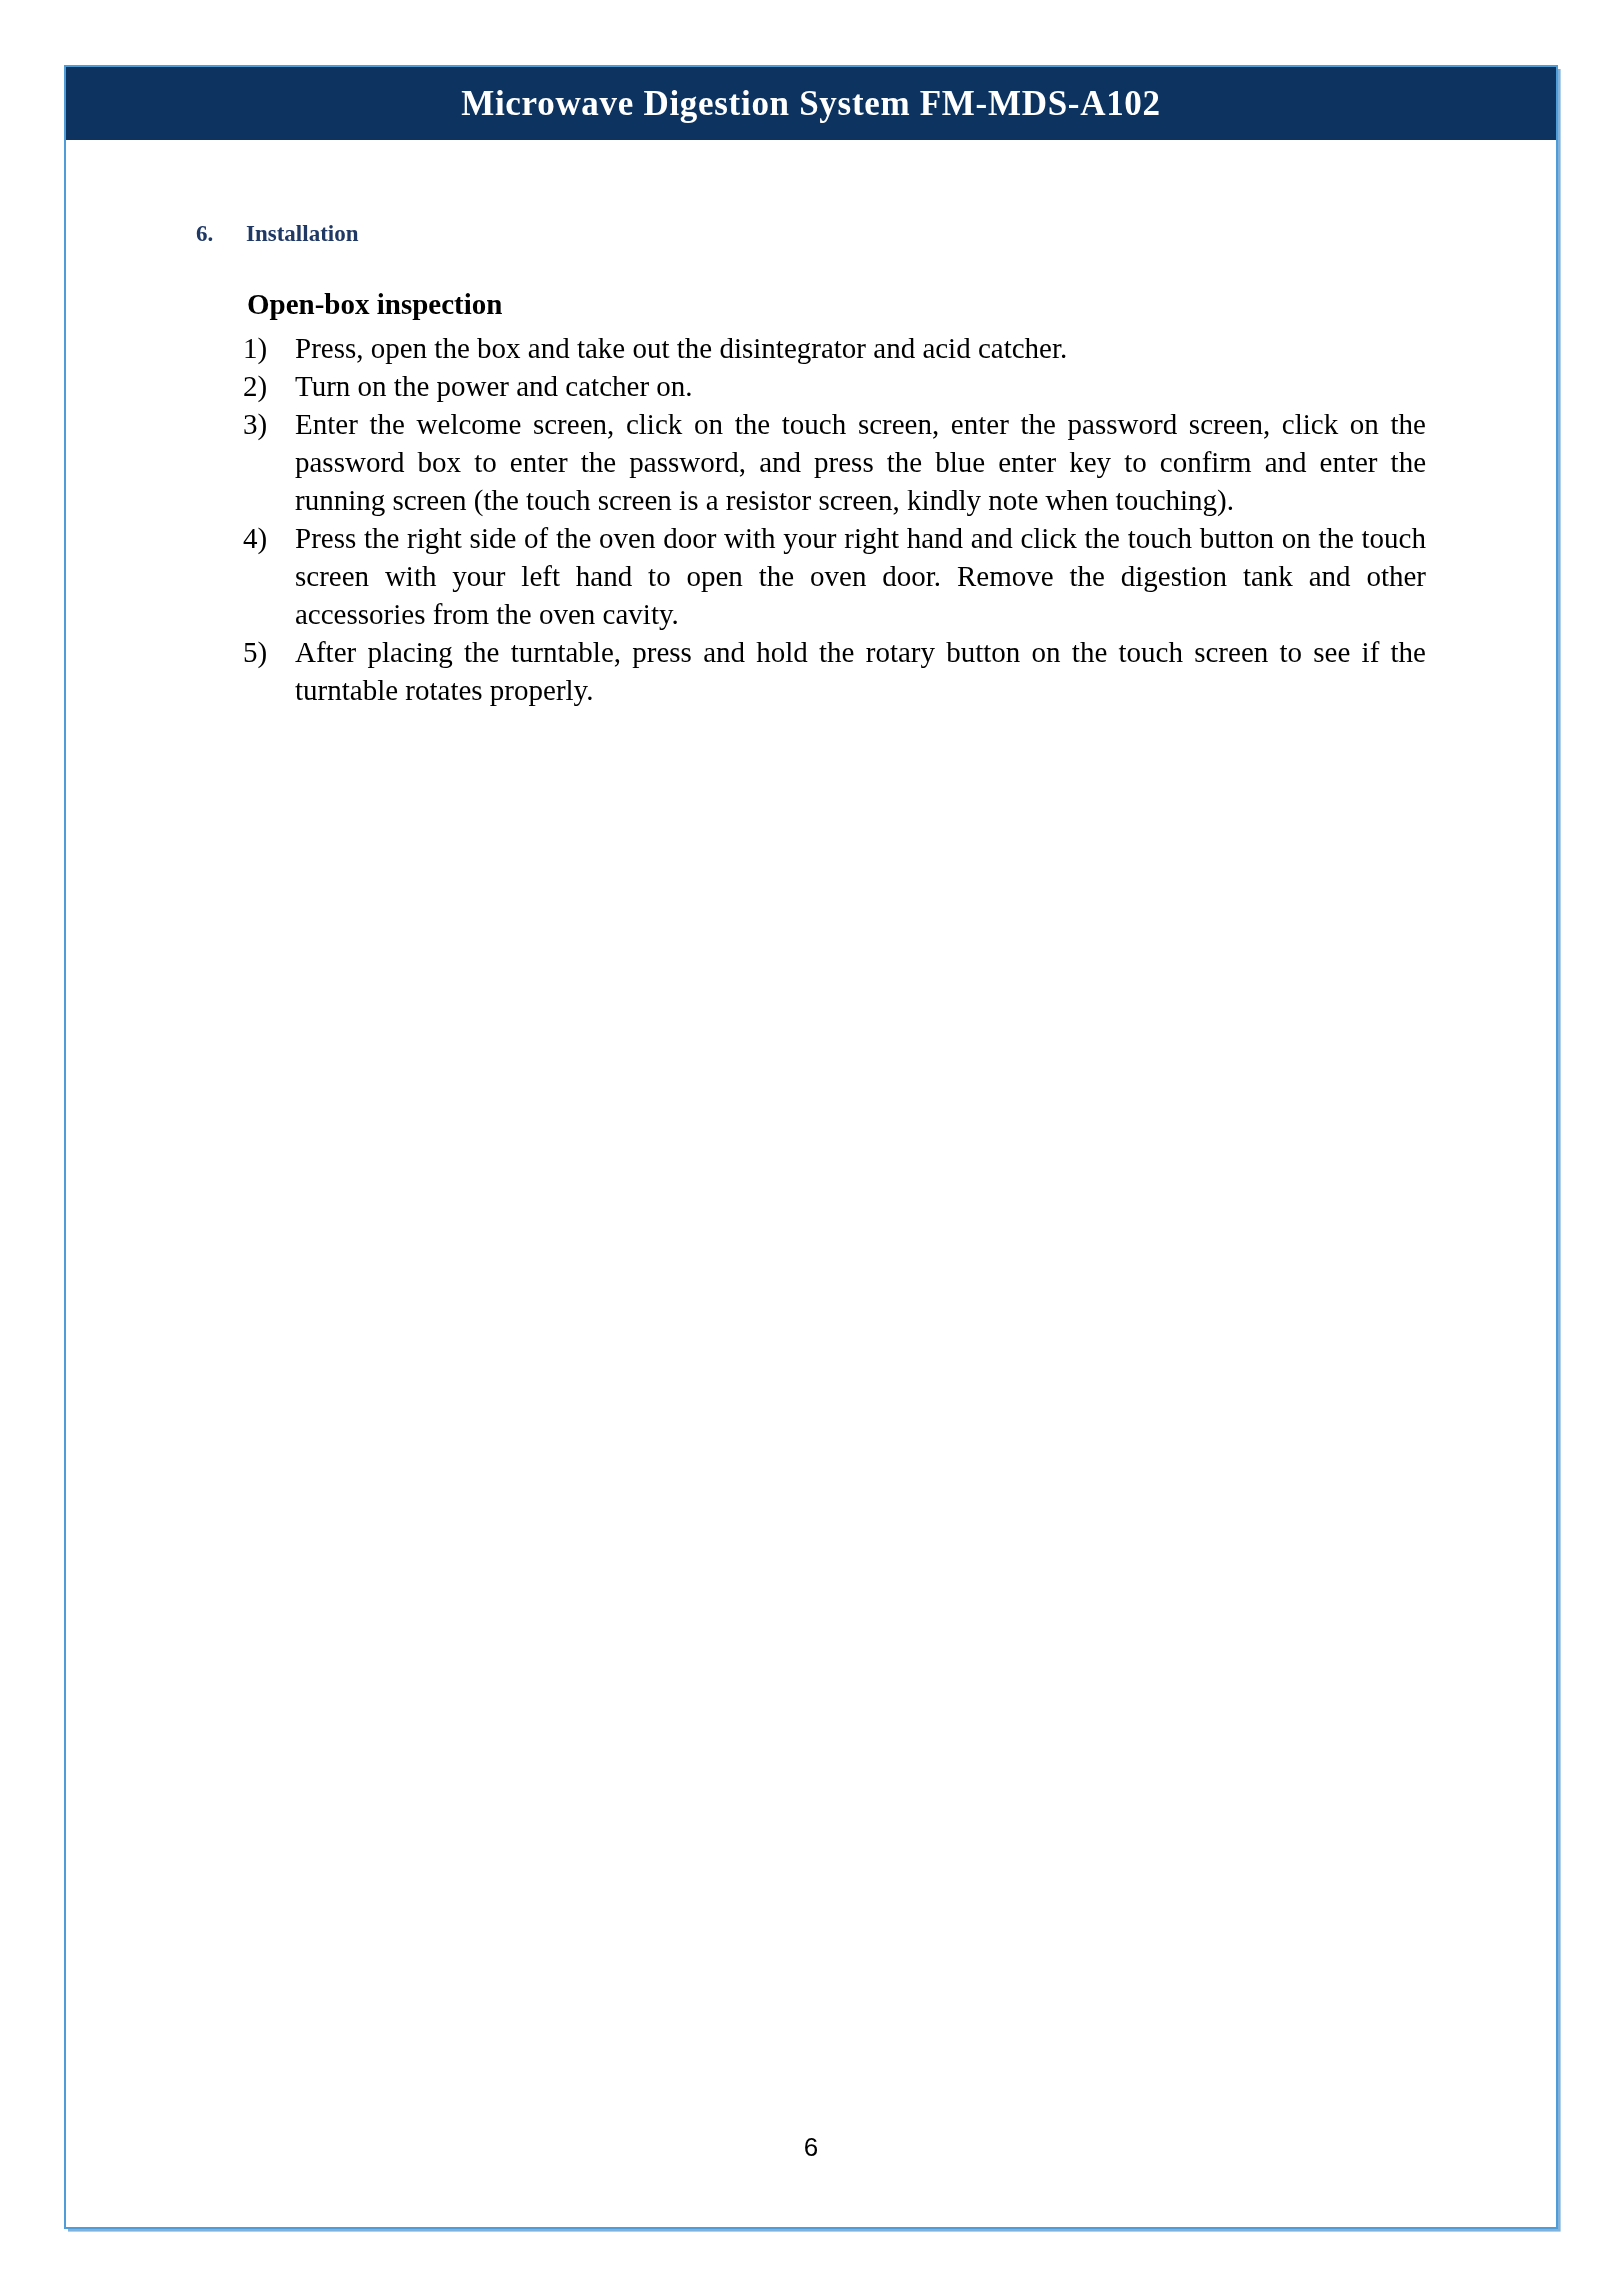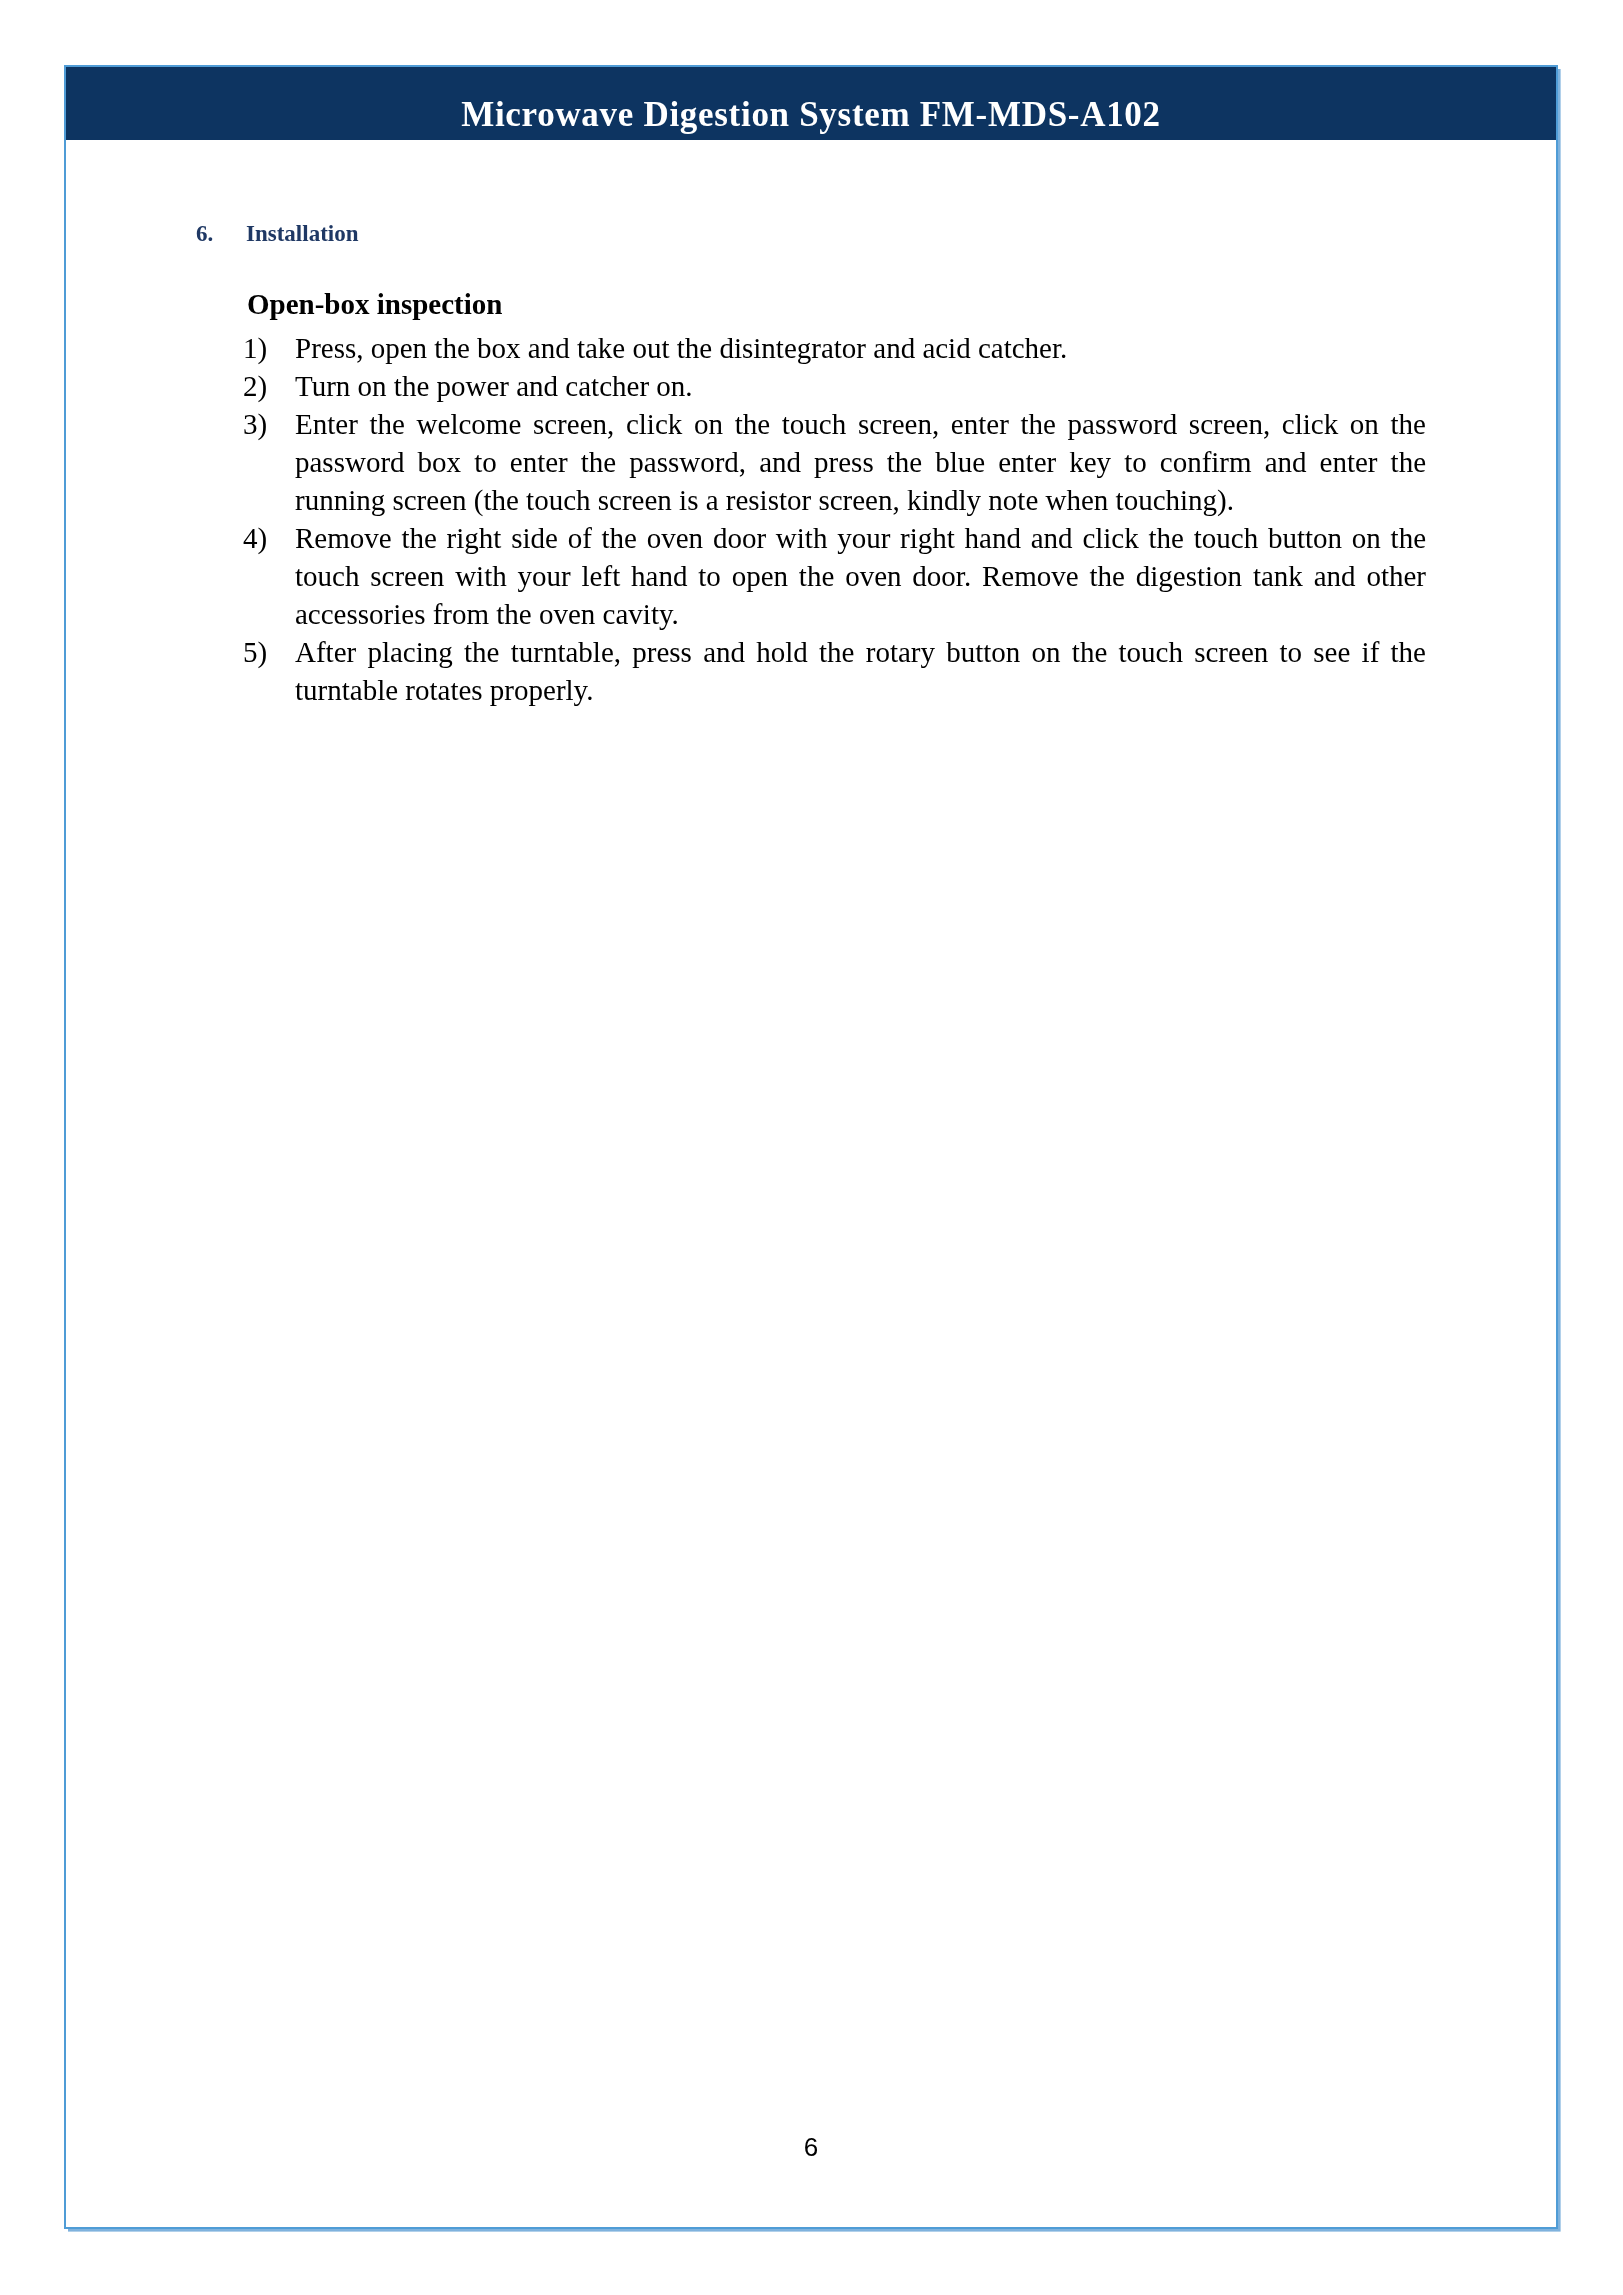--- a/index.html
+++ b/index.html
@@ -27,21 +27,21 @@
     box-shadow: 3.3px 3.3px 0 -0.7px var(--frame-shadow);
     background: #ffffff;
   }
   .header-bar {
     position: absolute;
     top: 0; left: 0; right: 0;
     height: 73px;
     background: var(--header-bg);
   }
   .header-bar h1 {
-    margin: 11px;
+    margin: 0;
     height: 73px;
     line-height: 73px;
     text-align: center;
     font-size: 35px;
     font-weight: bold;
     letter-spacing: 0.7px;
     color: var(--title-color);
   }
   .content {
     position: absolute;
@@ -116,21 +116,21 @@
         <li class="step">
     <span class="step-number">2)</span>
     <span class="step-text"><span>Turn on the power and catcher on.</span></span>
   </li>
         <li class="step">
     <span class="step-number">3)</span>
     <span class="step-text"><span>Enter the welcome screen, click on the </span><span class="b">touch screen</span><span>, enter the password screen, click on the </span><span class="b">password box</span><span> to enter the password, and press the </span><span class="b">blue enter</span><span> key to confirm and enter the running screen (the touch screen is a resistor screen, kindly note when touching).</span></span>
   </li>
         <li class="step">
     <span class="step-number">4)</span>
-    <span class="step-text"><span>Remove the right side of the oven door with your right hand and click the </span><span class="b">touch</span><span> button on the touch screen with your left hand to open the oven door. Remove the digestion tank and other accessories from the oven cavity.</span></span>
+    <span class="step-text"><span>Press the right side of the oven door with your right hand and click the </span><span class="b">touch</span><span> button on the touch screen with your left hand to open the oven door. Remove the digestion tank and other accessories from the oven cavity.</span></span>
   </li>
         <li class="step">
     <span class="step-number">5)</span>
     <span class="step-text"><span>After placing the turntable, press and hold the rotary button on the touch screen to see if the turntable rotates properly.</span></span>
   </li>
       </ol>
 
   </section>
 
   <div class="page-number">6</div>

